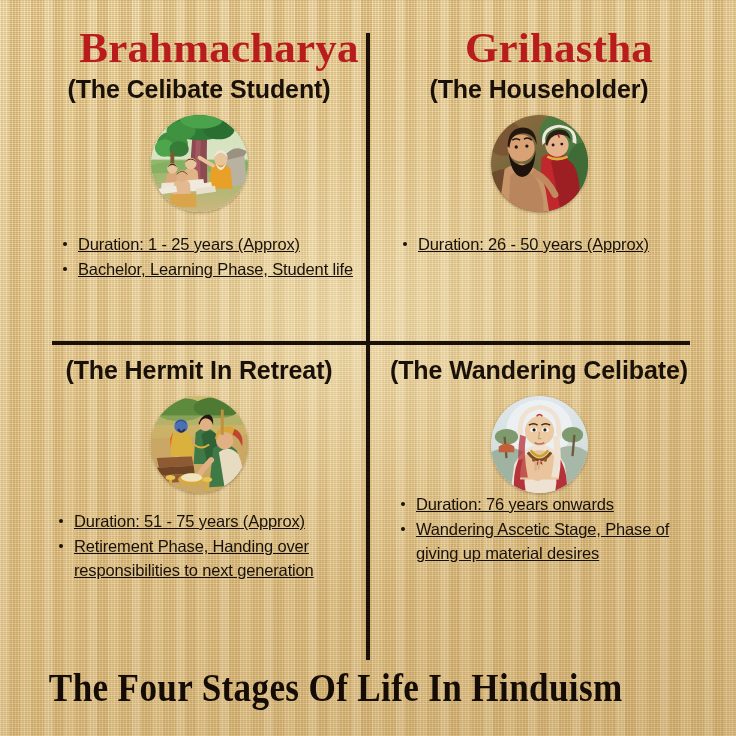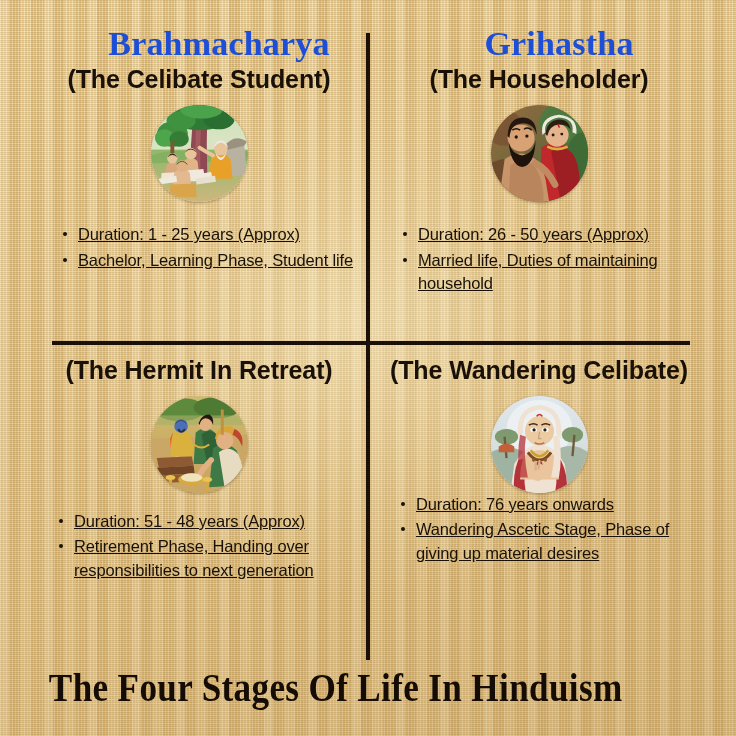--- a/index.html
+++ b/index.html
@@ -87,23 +87,23 @@
   }
   .q-tl { left: 36px;  top: 26px;  width: 326px; height: 312px; }
   .q-tr { left: 376px; top: 26px;  width: 326px; height: 312px; }
   .q-bl { left: 36px;  top: 352px; width: 326px; height: 312px; }
   .q-br { left: 376px; top: 352px; width: 326px; height: 312px; }
 
   .q-title {
     text-align: center;
     font-family: "Liberation Serif", serif;
     font-weight: bold;
-    font-size: 34px;
+    font-size: 43px;
     line-height: 1.04;
-    color: #1d4ed8;
+    color: #b91c1c;
     letter-spacing: 0.2px;
     margin-left: 40px;
   }
   .q-sub {
     text-align: center;
     font-family: "Liberation Sans", sans-serif;
     font-weight: bold;
     font-size: 25px;
     line-height: 1.2;
     color: #191008;
@@ -296,21 +296,20 @@
           <circle cx="26" cy="33" r="1.7" fill="#241611"></circle>
           <circle cx="37" cy="32" r="1.7" fill="#241611"></circle>
           <path d="M22 26 Q26 23 30 26" stroke="#1d130c" stroke-width="1.6" fill="none"></path>
           <path d="M34 25 Q38 22 42 26" stroke="#1d130c" stroke-width="1.6" fill="none"></path>
           <path d="M46 60 Q58 66 66 82" stroke="#c08a60" stroke-width="7" fill="none" stroke-linecap="round"></path>
         </svg>
       </div>
     </div>
     <ul class="bullets bl-tr">
       <li>Duration: 26 - 50 years (Approx)</li>
-      <li>Married life, Duties of maintaining household</li>
     </ul>
   </div>
 
   <div class="quad q-bl">
     <div class="q-sub">(The Hermit In Retreat)</div>
     <div class="pic-wrap">
       <div class="pic">
         <svg viewBox="0 0 100 100" preserveAspectRatio="xMidYMid slice" aria-hidden="true">
           <defs>
             <linearGradient id="bgC" x1="0" y1="0" x2="0" y2="1">
@@ -359,21 +358,21 @@
           <path d="M18 86 L22 86 L21 96 L19 96Z" fill="#d7a93f"></path>
           <ellipse cx="20" cy="84" rx="5" ry="2.6" fill="#e8c252"></ellipse>
           <path d="M56 88 L60 88 L59 98 L57 98Z" fill="#d7a93f"></path>
           <ellipse cx="58" cy="86" rx="5" ry="2.6" fill="#e8c252"></ellipse>
 
           <rect x="72" y="14" width="3" height="26" fill="#c0913f"></rect>
         </svg>
       </div>
     </div>
     <ul class="bullets bl-bl">
-      <li>Duration: 51 - 48 years (Approx)</li>
+      <li>Duration: 51 - 75 years (Approx)</li>
       <li>Retirement Phase, Handing over responsibilities to next generation</li>
     </ul>
   </div>
 
   <div class="quad q-br">
     <div class="q-sub">(The Wandering Celibate)</div>
     <div class="pic-wrap">
       <div class="pic">
         <svg viewBox="0 0 100 100" preserveAspectRatio="xMidYMid slice" aria-hidden="true">
           <defs>

